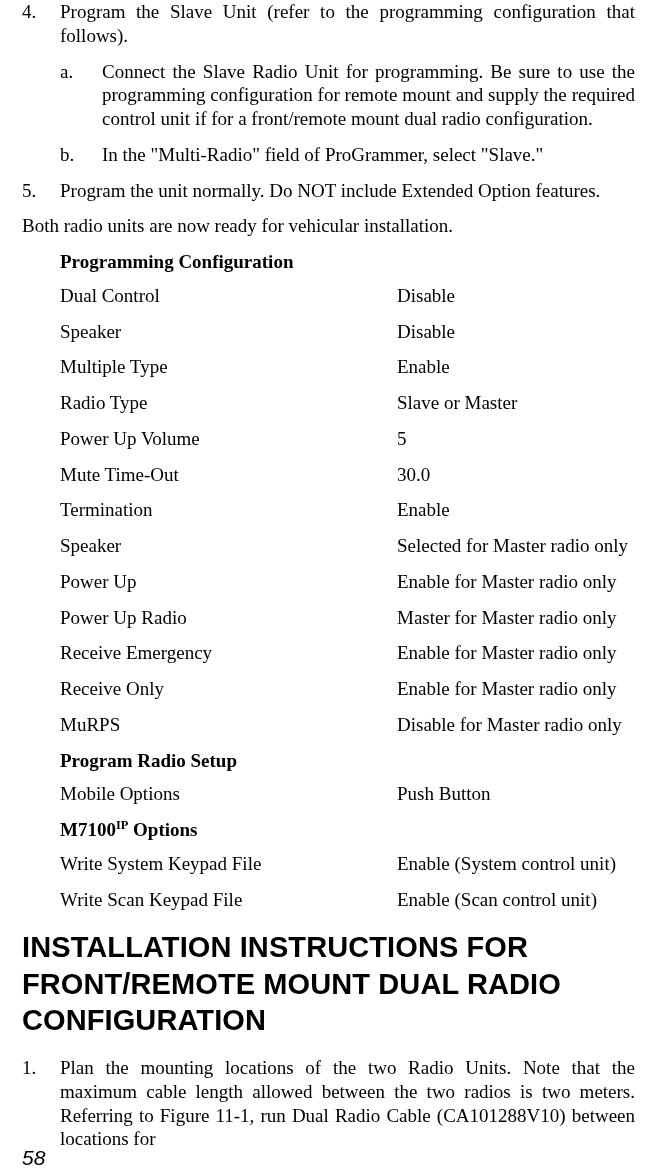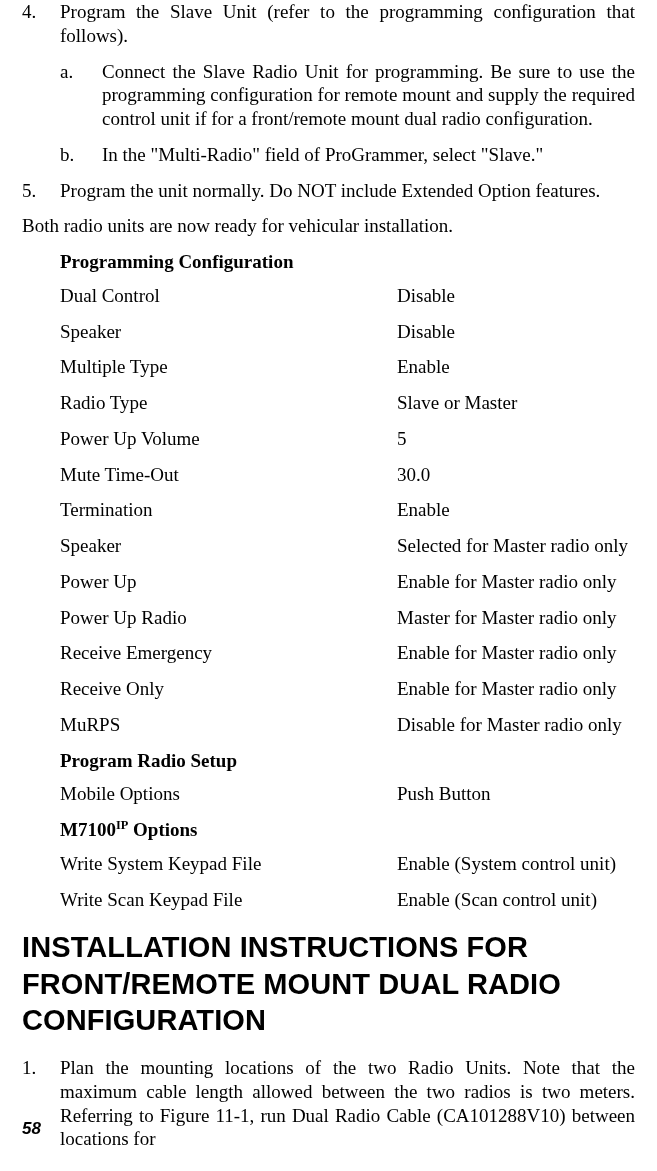--- a/index.html
+++ b/index.html
@@ -67,25 +67,25 @@
     font-family: Arial, Helvetica, sans-serif;
     font-weight: bold;
     font-size: 29px;
     margin: 18px 0 18px 0;
     line-height: 1.25;
     letter-spacing: 0.1px;
   }
   .page-num {
     position: absolute;
     left: 22px;
-    bottom: 32px;
+    bottom: 0;
     font-family: Arial, Helvetica, sans-serif;
-    font-weight: bold;
+    font-weight: normal;
     font-style: italic;
-    font-size: 17px;
+    font-size: 21px;
   }
   .nobr { white-space: nowrap; }
 </style>
 </head>
 <body>
 
 <div class="ol-item">
   <div class="marker">4.</div>
   <div class="body">Program the Slave Unit (refer to the programming configuration that follows).</div>
 </div>

